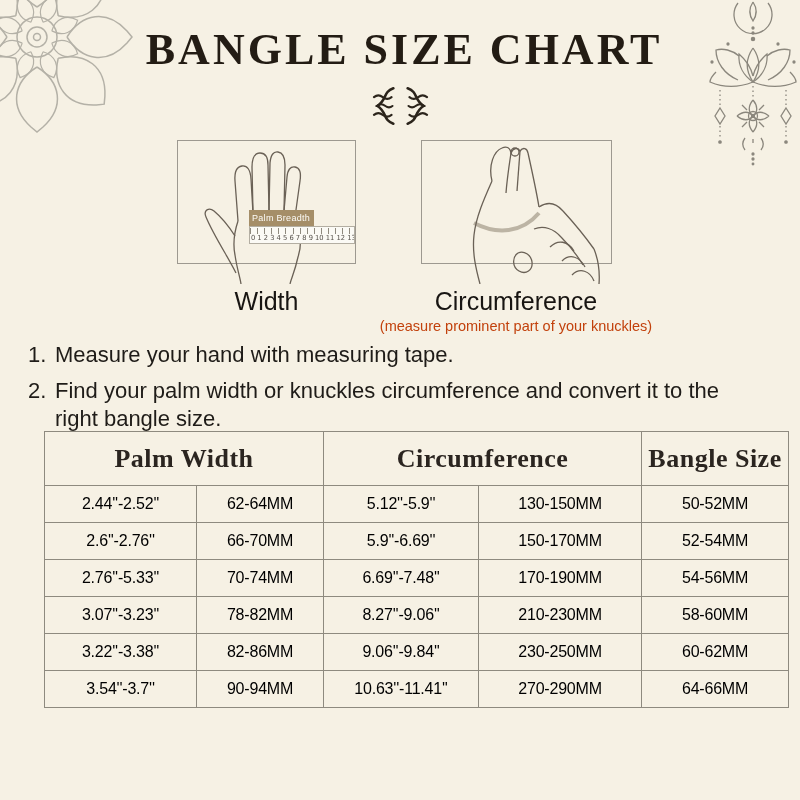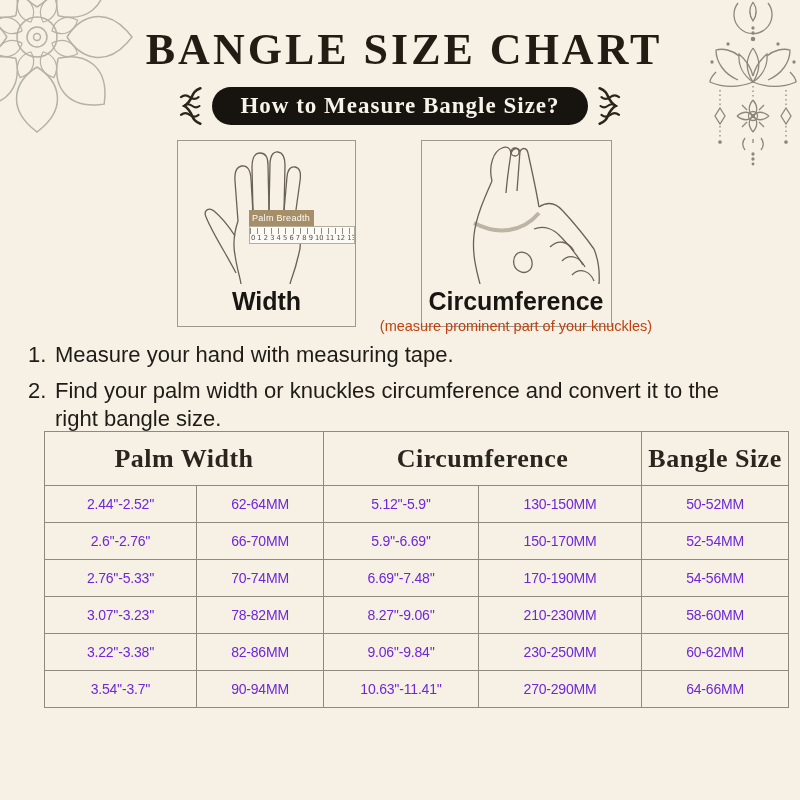--- a/index.html
+++ b/index.html
@@ -17,55 +17,55 @@
     letter-spacing:3px; color:#231c14; }
   .badge-row { position:absolute; top:84px; left:0; width:100%;
     display:flex; justify-content:center; align-items:center; gap:9px; }
   .badge-pill { background:#17130e; color:#f7f3ea; border-radius:21px;
     font-family:"Liberation Serif", serif; font-weight:700; font-size:23px;
     padding:6px 28px; letter-spacing:1px; }
   .flourish { width:30px; height:44px; }
   .flourish.right { transform:scaleX(-1); }
 
   
-  .figure-box { position:absolute; top:140px; height:187px; border:1px solid #9d9990; background:#f6f1e4; }
+  .figure-box { position:absolute; top:140px; height:124px; border:1px solid #9d9990; background:#f6f1e4; }
   #width-box { left:177px; width:179px; }
   #circ-box { left:421px; width:191px; }
   .figure-box svg { position:absolute; left:0; top:0; }
 
   .palm-label { position:absolute; left:71px; top:69px; width:65px; height:16px;
     background:#a58e68; color:#fdfcf8; font-size:9px; line-height:16px;
     padding-left:3px; letter-spacing:0.3px; }
   .ruler { position:absolute; left:71px; right:0; top:85px; height:18px;
     background:#fbfaf5; border:1px solid #b3aea2; overflow:hidden; }
   .ruler-ticks { height:6px; margin-top:1px;
     background:repeating-linear-gradient(90deg,#8f8a7e 0 1px,transparent 1px 7.1px); }
   .ruler-nums { font-size:7px; color:#55504a; white-space:nowrap; line-height:9px;
     padding-left:1px; font-family:"DejaVu Sans", sans-serif; transform:scaleX(0.96); transform-origin:left; }
 
   
   .caption { position:absolute; top:288px; text-align:center; color:#181512; }
-  .caption-main { font-size:25px; font-weight:700; line-height:1.1; }
+  .caption-main { font-size:25px; font-weight:400; line-height:1.1; }
   #caption-width { left:177px; width:179px; }
   #caption-circ { left:356px; width:320px; }
   .caption-sub { font-size:14.5px; font-weight:400; margin-top:2px; color:#c2410c; }
 
   
   .instructions { position:absolute; left:28px; top:341px; width:738px; list-style:none; }
   .instructions li { display:flex; font-size:22px; color:#1f1c18; line-height:1.3; margin-bottom:7px; }
   .instructions .num { flex:0 0 27px; }
   .instructions .txt { flex:1; }
 
   
   .size-table { position:absolute; left:44px; top:431px; width:744px;
     border-collapse:collapse; table-layout:fixed; }
   .size-table th, .size-table td { border:1px solid #8e8a7f; text-align:center; vertical-align:middle; }
   .size-table th { height:54px; font-family:"Liberation Serif", serif; font-weight:600;
     font-size:26px; color:#2b2520; letter-spacing:0.5px; }
-  .size-table td { height:37px; font-size:14px; color:#6d28d9; letter-spacing:-0.2px; }
+  .size-table td { height:37px; font-size:16px; color:#000000; letter-spacing:-0.2px; }
 </style>
 </head>
 <body>
 
 <div class="canvas">
 
   <svg class="mandala" viewBox="0 0 230 230" fill="none" stroke="#b4b1a7" stroke-width="1.5">
     <g transform="translate(115,115)">
       <g>
         <path transform="rotate(0)" d="M30,0 C45,-24 70,-28 90,-6 L95,0 L90,6 C70,28 45,24 30,0"></path>
@@ -134,21 +134,20 @@
 
   <h1 class="page-title">BANGLE SIZE CHART</h1>
 
   <div class="badge-row">
     <svg class="flourish" viewBox="0 0 34 46" fill="none" stroke="#2b241b" stroke-width="3" stroke-linecap="round">
       <path d="M31,3 C19,7 24,16 13,23 C24,30 19,39 31,43"></path>
       <path d="M9,13 q5,-4 10,0 q5,4 10,0" stroke-width="2.4"></path>
       <path d="M12,23 q5,-4 10,0 q4,3 8,0" stroke-width="2.4"></path>
       <path d="M9,33 q5,-4 10,0 q5,4 10,0" stroke-width="2.4"></path>
     </svg>
-    <div class="badge-pill">How to Measure Bangle Size?</div>
     <svg class="flourish right" viewBox="0 0 34 46" fill="none" stroke="#2b241b" stroke-width="3" stroke-linecap="round">
       <path d="M31,3 C19,7 24,16 13,23 C24,30 19,39 31,43"></path>
       <path d="M9,13 q5,-4 10,0 q5,4 10,0" stroke-width="2.4"></path>
       <path d="M12,23 q5,-4 10,0 q4,3 8,0" stroke-width="2.4"></path>
       <path d="M9,33 q5,-4 10,0 q5,4 10,0" stroke-width="2.4"></path>
     </svg>
   </div>
 
   <div class="figure-box" id="width-box">
     <svg width="179" height="143" viewBox="0 0 179 143" fill="none" stroke="#6a6156" stroke-width="1.3">

